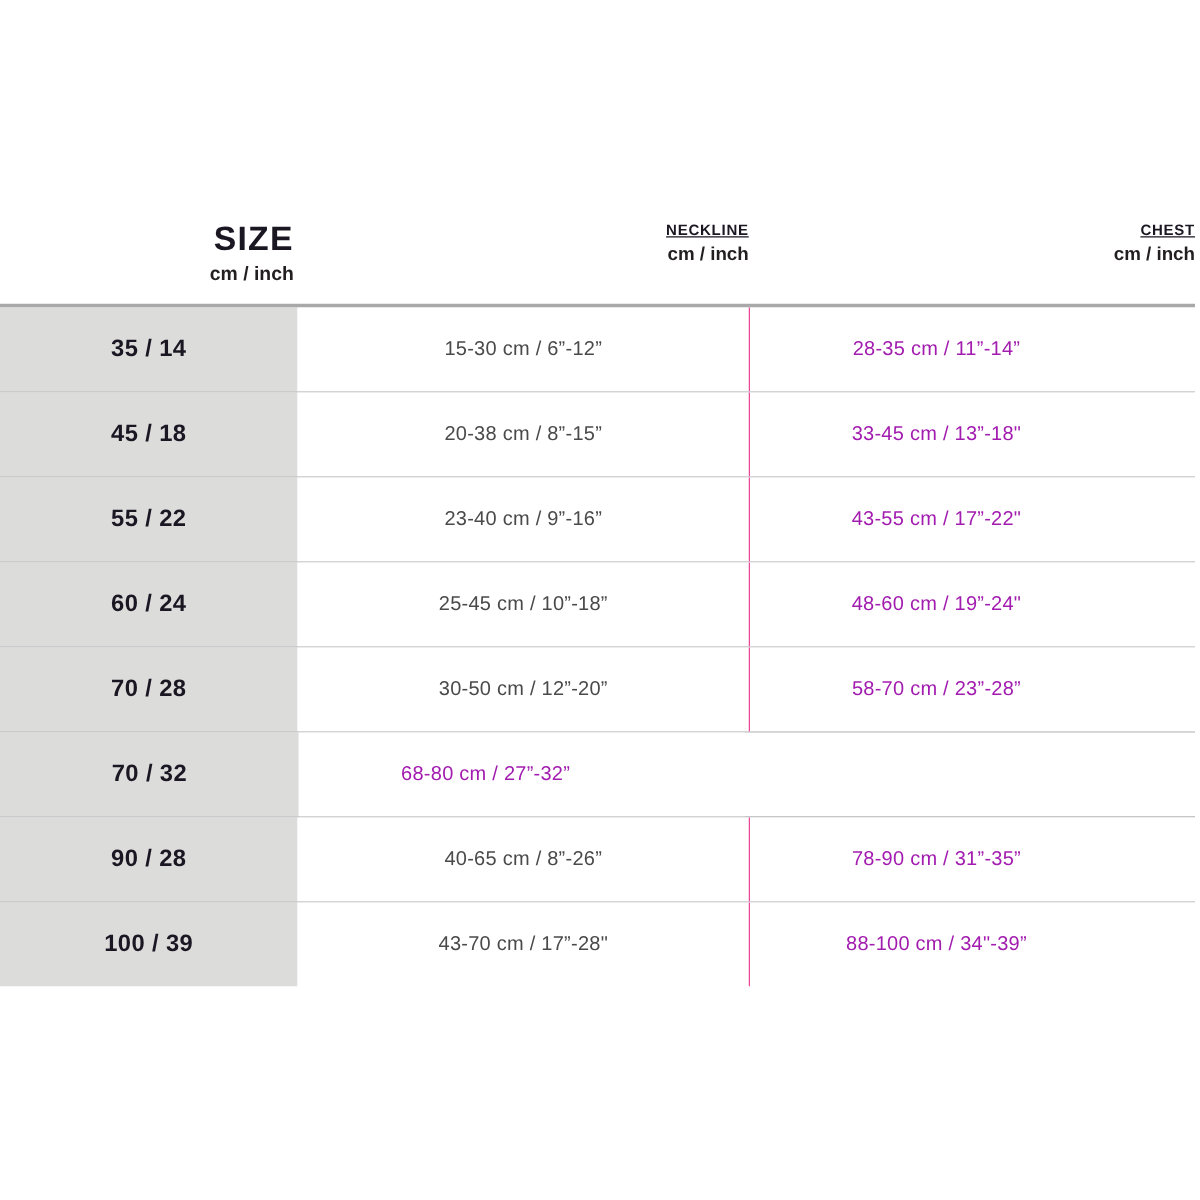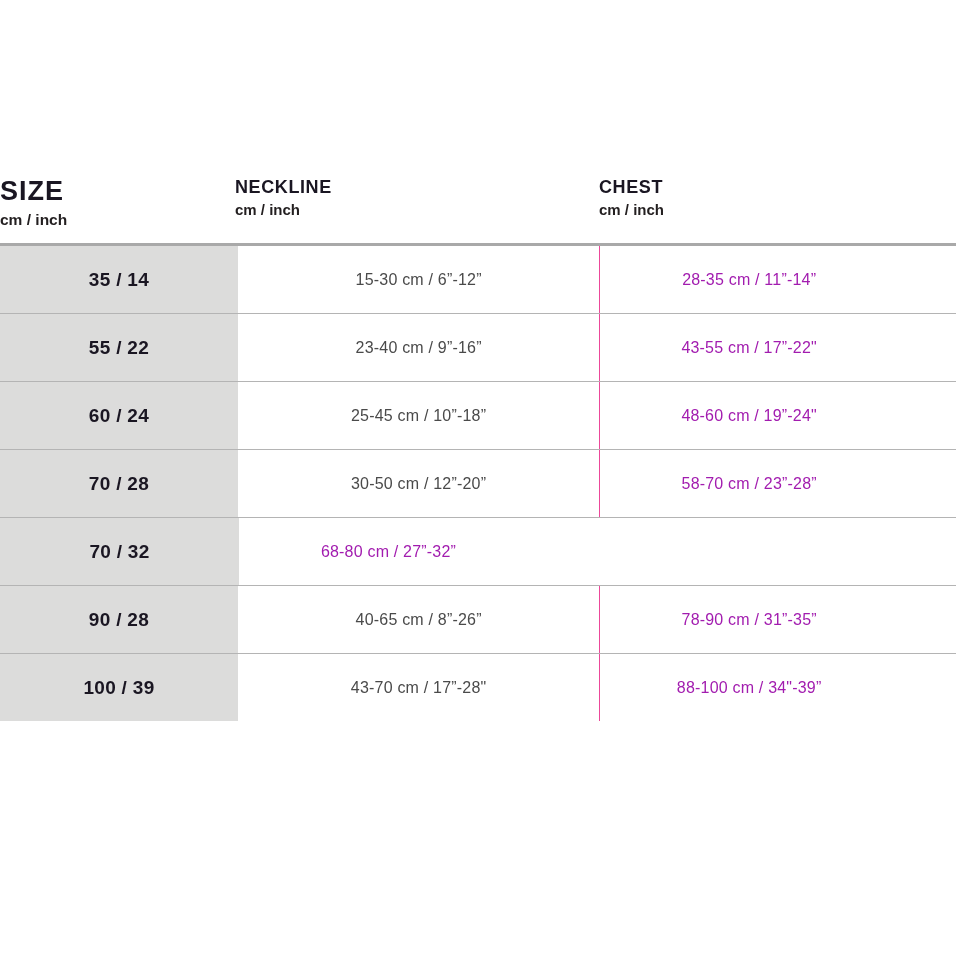--- a/index.html
+++ b/index.html
@@ -30,42 +30,43 @@
     position: absolute;
     left: 0;
     top: 178px;
     width: 956px;
     height: 65px;
     display: flex;
   }
   .th {
     display: flex;
     flex-direction: column;
-    align-items: flex-start;
+    align-items: flex-end;
     justify-content: flex-start;
     text-align: center;
   }
   .th-size   { width: 235px; }
   .th-neck   { width: 364px; }
   .th-chest  { width: 357px; }
 
   .th-title {
     font-weight: 700;
     letter-spacing: 0.5px;
     color: #1a1622;
     line-height: 1;
   }
   .th-size .th-title {
     font-size: 27px;
     letter-spacing: 1px;
   }
   .th-neck .th-title,
   .th-chest .th-title {
-    font-size: 18px;
+    font-size: 12px;
     letter-spacing: 0.6px;
+    text-decoration: underline;
   }
   .th-sub {
     font-weight: 700;
     font-size: 15px;
     color: #231f20;
     margin-top: 6px;
     line-height: 1;
   }
   .th-size .th-sub { font-size: 15.5px; margin-top: 7px; }
 
@@ -141,20 +142,25 @@
 
   </div>
 
   <div class="tbody">
       <div class="row">
         <div class="cell cell-size">35 / 14</div>
         <div class="cell cell-neck">15-30 cm / 6”-12”</div>
         <div class="cell cell-chest">28-35 cm / 11”-14”</div>
       </div>
       <div class="row">
+        <div class="cell cell-size">45 / 18</div>
+        <div class="cell cell-neck">20-38 cm / 8”-15”</div>
+        <div class="cell cell-chest">33-45 cm / 13”-18"</div>
+      </div>
+      <div class="row">
         <div class="cell cell-size">55 / 22</div>
         <div class="cell cell-neck">23-40 cm / 9”-16”</div>
         <div class="cell cell-chest">43-55 cm / 17”-22"</div>
       </div>
       <div class="row">
         <div class="cell cell-size">60 / 24</div>
         <div class="cell cell-neck">25-45 cm / 10”-18”</div>
         <div class="cell cell-chest">48-60 cm / 19”-24"</div>
       </div>
       <div class="row">

